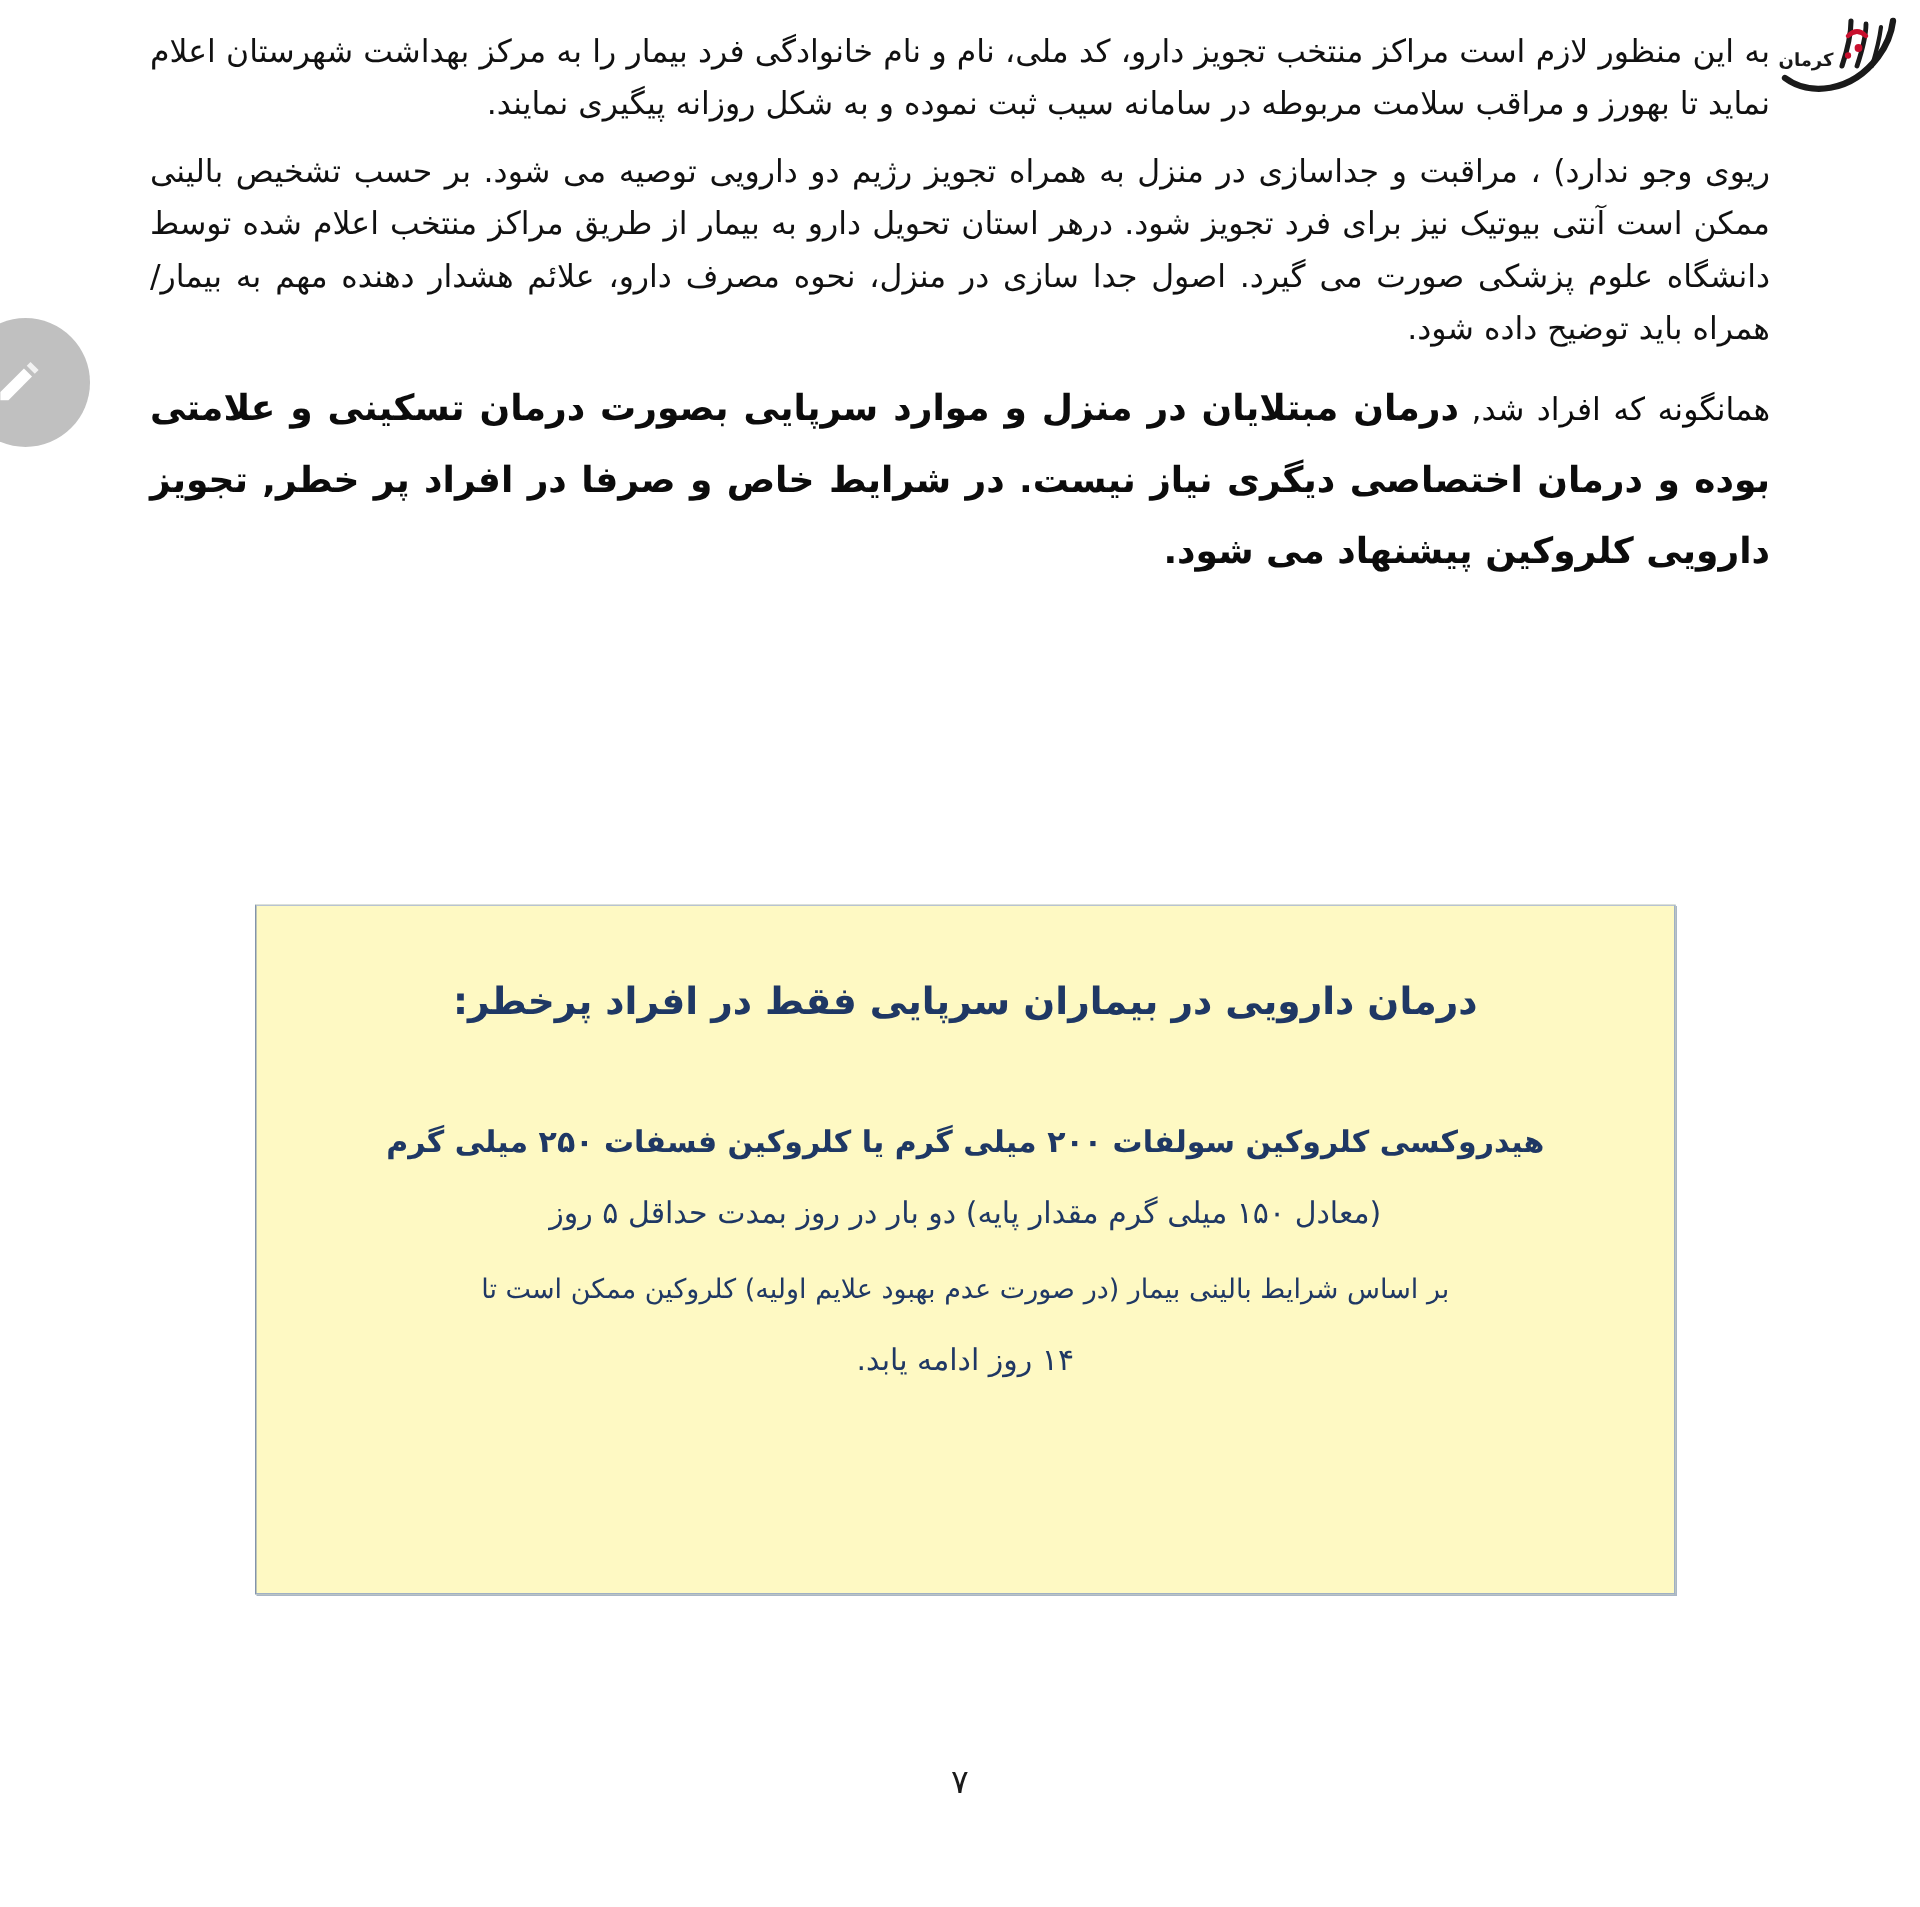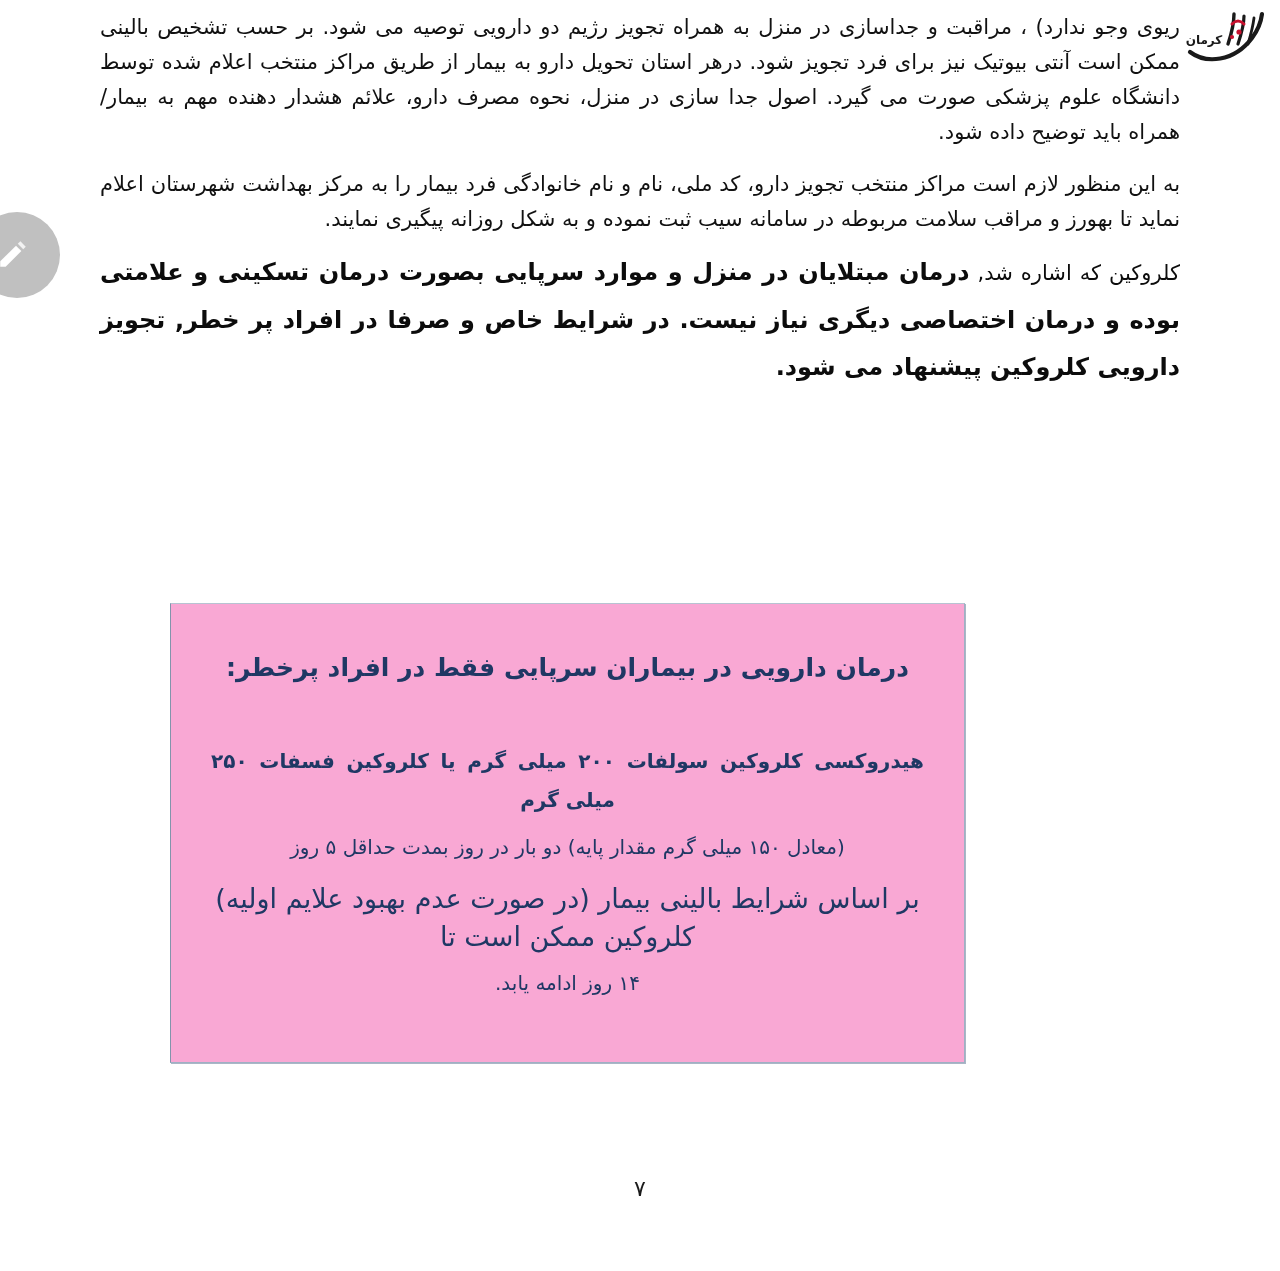--- a/index.html
+++ b/index.html
@@ -100,24 +100,24 @@
     line-height: 34px;
     text-align: right;
     padding-left: 90px;
   }
 
   
   .drug-box {
     position: absolute;
     left: 170px;
     top: 603px;
-    width: 795px;
+    width: 947px;
     height: 460px;
     box-sizing: border-box;
-    background: #f9a8d4;
+    background: #fef9c3;
     border: 1px solid #9fb0c4;
     border-left-color: #8294ab;
     border-top-color: #b7c3d2;
     box-shadow: 1px 1px 0 #aab6c6;
     padding: 30px 40px 24px 40px;
   }
   .box-line {
     margin: 0;
     color: #1f3864;
     text-align: center;
@@ -145,21 +145,21 @@
   }
   .box-dose .strong-or { font-weight: 800; }
   .box-note {
     font-size: 20px;
     font-weight: 400;
     line-height: 38px;
     padding-top: 8px;
     text-align: center;
   }
   .box-note-2 {
-    font-size: 27px;
+    font-size: 18px;
     font-weight: 400;
     line-height: 38px;
     padding-top: 14px;
     text-align: center;
   }
 
   
   .folio {
     position: absolute;
     top: 1176px;
@@ -195,26 +195,26 @@
     <span>
       <svg width="34" height="34" viewBox="0 0 24 24" aria-hidden="true">
         <path d="M3 17.2 L14.1 6.1 L17.9 9.9 L6.8 21 L3 21 Z" fill="#ffffff"></path>
         <path d="M15.4 4.8 L17.2 3 L21 6.8 L19.2 8.6 Z" fill="#f2f2f2"></path>
       </svg>
     </span>
   </button>
 
   <div class="content">
 
+    <p class="para para-2">به این منظور لازم است مراکز منتخب تجویز دارو، کد ملی، نام  و نام خانوادگی فرد بیمار را به مرکز بهداشت شهرستان اعلام نماید تا بهورز و مراقب سلامت مربوطه در سامانه سیب ثبت نموده و به شکل روزانه پیگیری نمایند.</p>
+
     <p class="para para-1">ریوی وجو ندارد) ، مراقبت و جداسازی در منزل به همراه تجویز رژیم دو دارویی توصیه می شود. بر حسب تشخیص بالینی ممکن است آنتی بیوتیک نیز برای فرد تجویز شود. درهر استان تحویل دارو به بیمار از طریق مراکز منتخب اعلام شده توسط دانشگاه علوم پزشکی صورت می گیرد. اصول جدا سازی در منزل، نحوه مصرف دارو، علائم هشدار دهنده مهم به بیمار/همراه باید توضیح داده شود.</p>
 
-    <p class="para para-2">به این منظور لازم است مراکز منتخب تجویز دارو، کد ملی، نام  و نام خانوادگی فرد بیمار را به مرکز بهداشت شهرستان اعلام نماید تا بهورز و مراقب سلامت مربوطه در سامانه سیب ثبت نموده و به شکل روزانه پیگیری نمایند.</p>
-
     <p class="para-bold">
-      <span class="lead">کلروکین که اشاره شد, </span><span>درمان مبتلایان در منزل و موارد سرپایی بصورت درمان تسکینی و علامتی بوده و درمان اختصاصی دیگری نیاز نیست. در شرایط خاص و صرفا در افراد پر خطر, تجویز دارویی کلروکین پیشنهاد می شود.</span>
+      <span class="lead">همانگونه که افراد شد, </span><span>درمان مبتلایان در منزل و موارد سرپایی بصورت درمان تسکینی و علامتی بوده و درمان اختصاصی دیگری نیاز نیست. در شرایط خاص و صرفا در افراد پر خطر, تجویز دارویی کلروکین پیشنهاد می شود.</span>
     </p>
 
   </div>
 
   <div class="drug-box">
 
     <p class="box-line box-title">درمان دارویی در بیماران سرپایی فقط در افراد پرخطر:</p>
 
 
     <p class="box-line box-dose">

